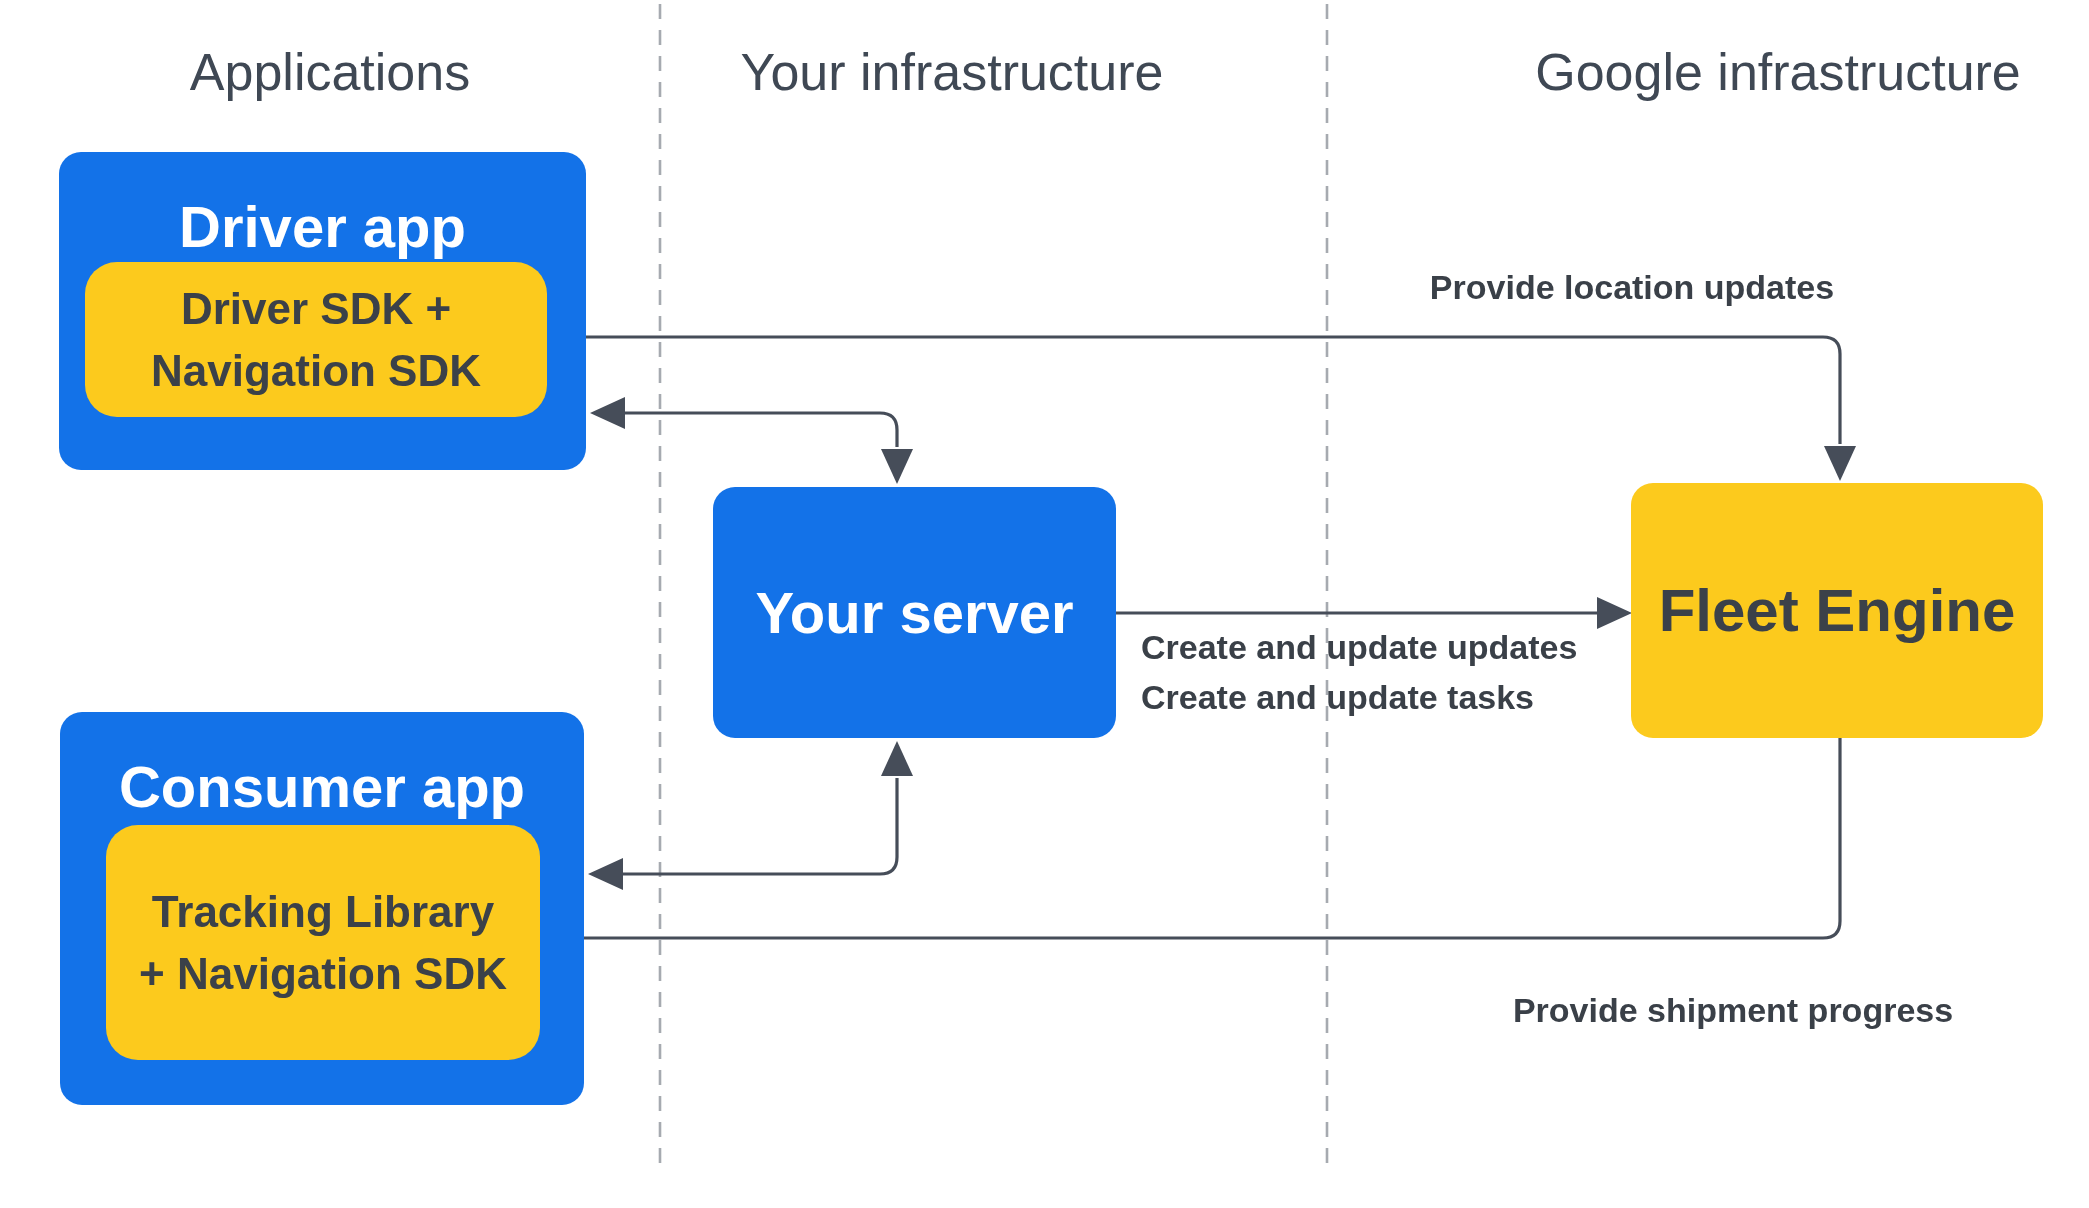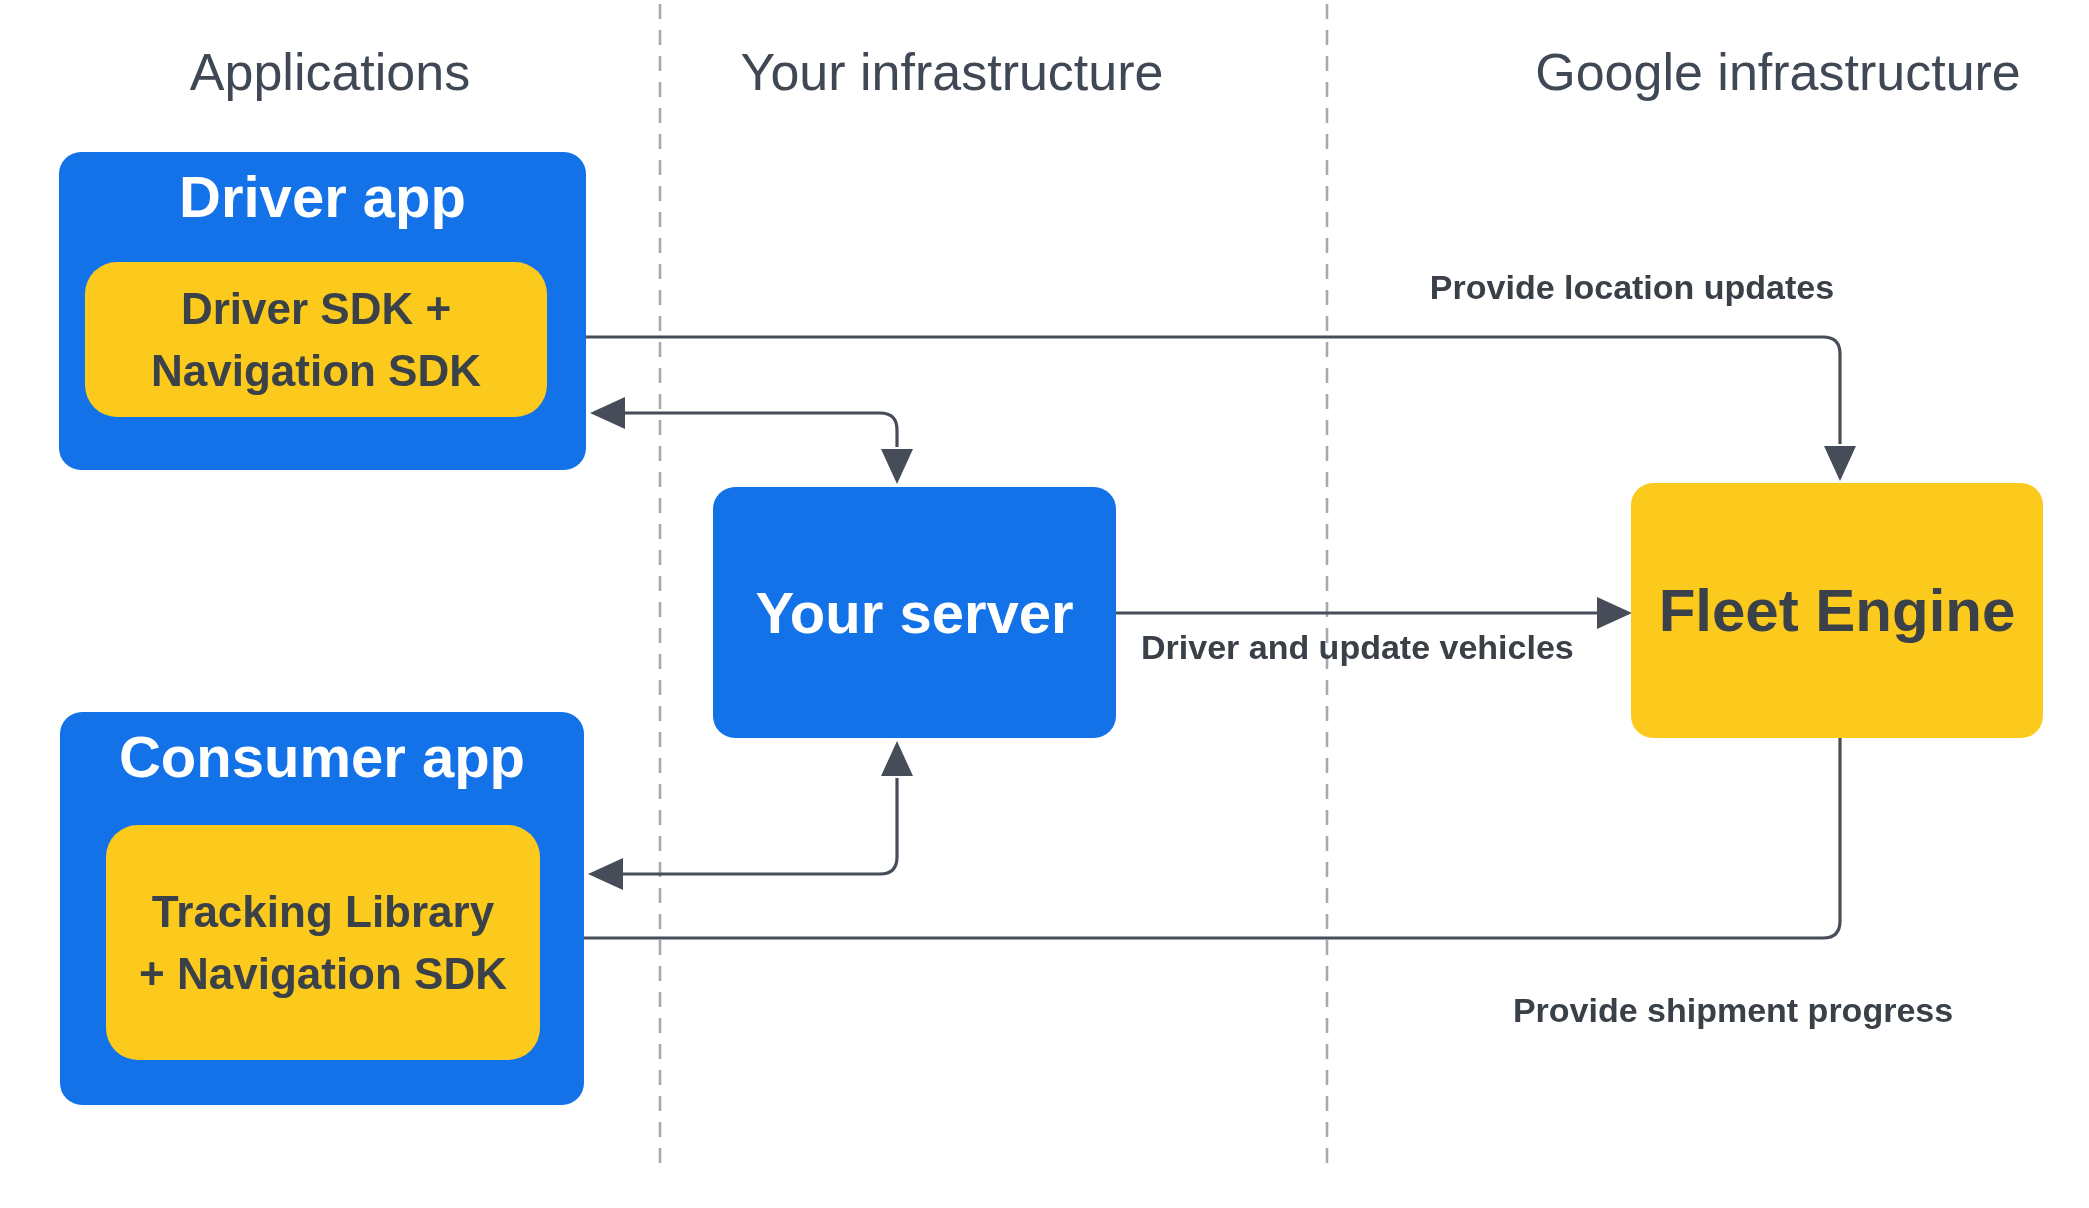--- a/index.html
+++ b/index.html
@@ -33,21 +33,21 @@
     color:var(--heading);
     white-space:nowrap;
     font-weight:400;
   }
   .node{
     position:absolute;
     border-radius:22px;
     background:var(--blue);
   }
   .node-title{
-    position:absolute;left:0;right:0;top:10px;
+    position:absolute;left:0;right:0;top:40px;
     text-align:center;
     font-size:58px;line-height:70px;font-weight:700;
     color:var(--on-blue);
     white-space:nowrap;
   }
   .node.centered{display:flex;align-items:center;justify-content:center;margin-left:15px;}
   .node.centered .node-title{position:static;top:auto;}
   .subbox{
     position:absolute;
     border-radius:32px;
@@ -124,18 +124,19 @@
     <div class="node-title">Consumer app</div>
     <div class="subbox" style="left:46px;top:113px;width:434px;height:235px">
       <div class="sdk-line">Tracking Library</div>
       <div class="sdk-line">+ Navigation SDK</div>
     </div>
   </div>
 
   <div class="edge-label center" style="left:1632px;top:262px">Provide location updates</div>
 
   <div class="edge-label" style="left:1141px;top:622px">
-    <div>Driver and update vehicles</div>
+    <div>Create and update updates</div>
+    <div>Create and update tasks</div>
   </div>
 
   <div class="edge-label center" style="left:1733px;top:985px">Provide shipment progress</div>
 
 </div>
 
 </body></html>

